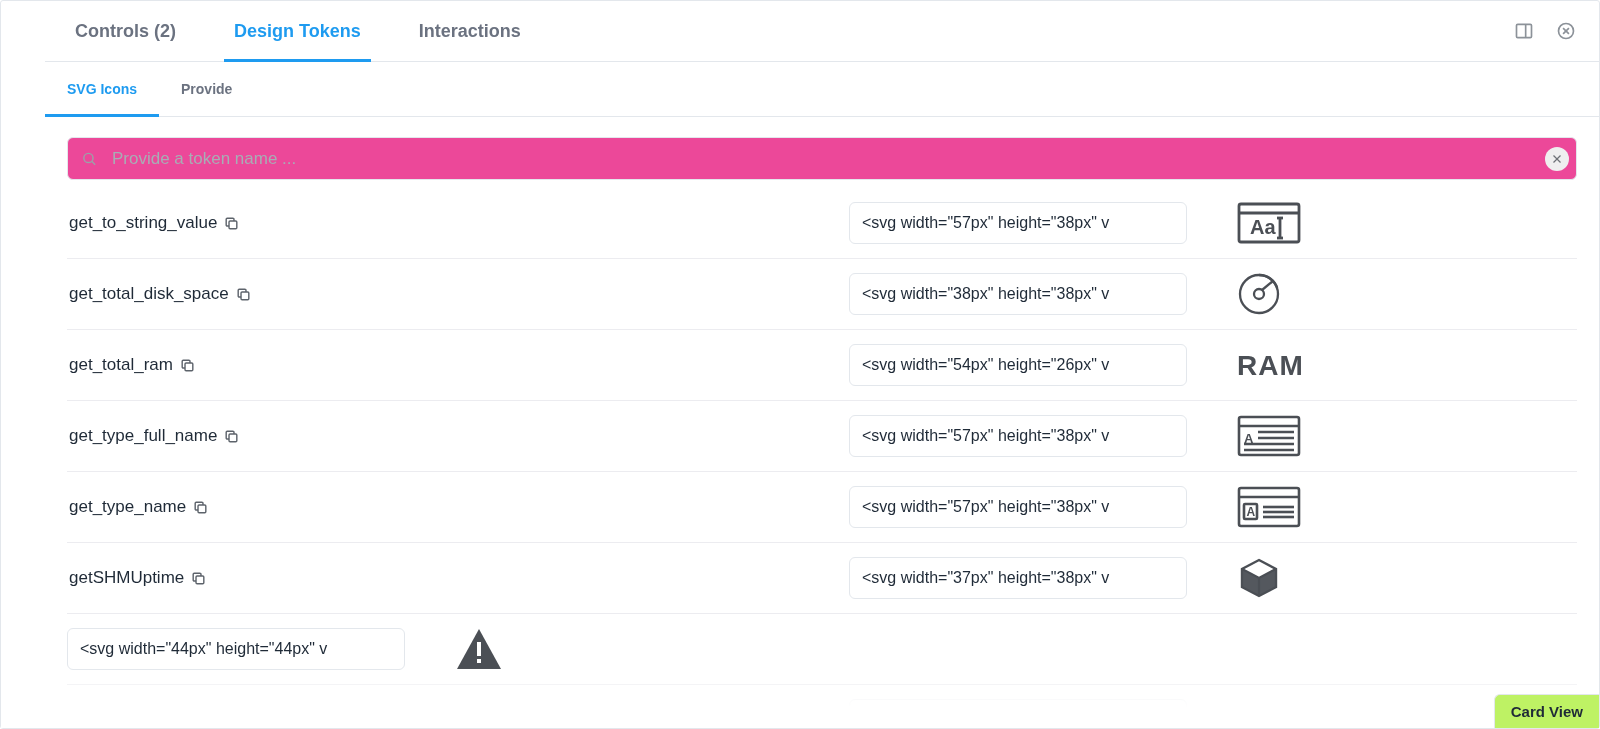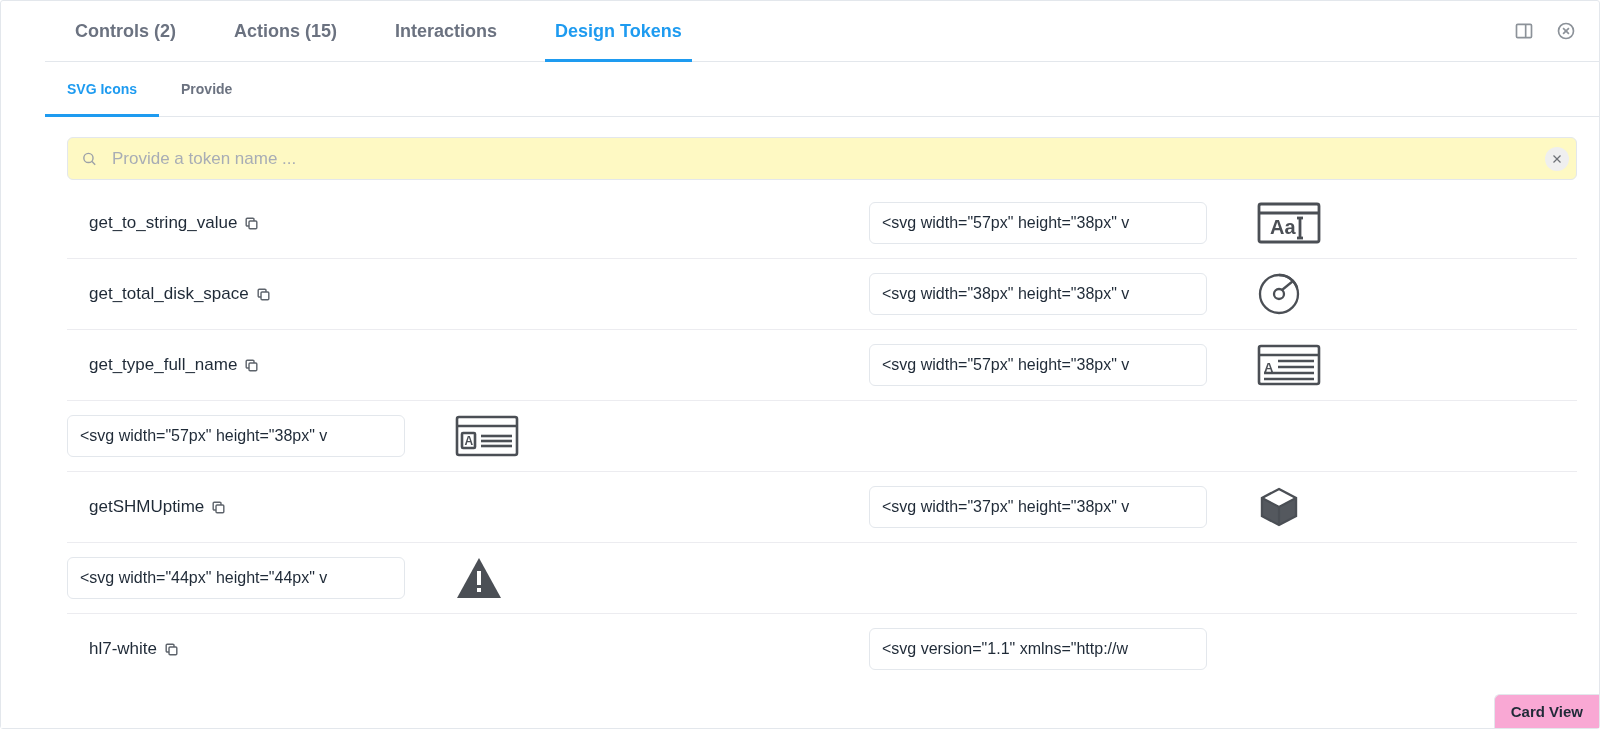--- a/index.html
+++ b/index.html
@@ -24,56 +24,53 @@
   .toptabs .iconbtn{width:26px;height:26px;display:flex;align-items:center;justify-content:center;color:#8c9299;cursor:pointer;margin-left:16px;}
   .toptabs .iconbtn svg{width:20px;height:20px;display:block;}
   
   .subtabs{display:flex;align-items:center;height:54px;padding:0 20px;border-bottom:1px solid var(--border);}
   .subtabs .stab{height:100%;display:flex;align-items:center;padding:0 2px;margin-right:40px;font-size:14px;font-weight:600;color:var(--muted);cursor:pointer;position:relative;}
   .subtabs .stab.active{color:var(--accent);}
   .subtabs .stab.active::after{content:"";position:absolute;left:-20px;right:-20px;bottom:-1px;height:3px;background:var(--accent);}
   
   .body{flex:1;display:flex;flex-direction:column;padding:20px 22px 0 22px;min-height:0;}
   .search{position:relative;}
-  .search input{width:100%;box-sizing:border-box;height:43px;border:1px solid var(--border);border-radius:6px;padding:0 46px 0 44px;font-size:17px;color:var(--text);outline:none;background:#fef9c3;}
+  .search input{width:100%;box-sizing:border-box;height:43px;border:1px solid var(--border);border-radius:6px;padding:0 46px 0 44px;font-size:17px;color:var(--text);outline:none;background:#ec4899;}
   .search input::placeholder{color:#a8adb5;}
   .search .sicon{position:absolute;left:14px;top:50%;transform:translateY(-50%);color:#9ca1a8;}
   .search .sicon svg{width:17px;height:17px;display:block;}
   .search .clear{position:absolute;right:8px;top:50%;transform:translateY(-50%);width:24px;height:24px;border-radius:12px;background:var(--chip);display:flex;align-items:center;justify-content:center;color:#6e7177;cursor:pointer;}
   .search .clear svg{width:12px;height:12px;display:block;}
   .list{margin-top:8px;flex:1;overflow:hidden;}
   .row{height:70px;border-bottom:1px solid var(--row-border);display:flex;align-items:center;}
-  .col-name{flex:0 0 780px;display:flex;align-items:center;gap:6px;padding-left:2px;margin-left:20px;}
+  .col-name{flex:0 0 780px;display:flex;align-items:center;gap:6px;padding-left:2px;}
   .tname{font-size:17px;color:var(--text);}
   .copy{color:#5d636b;cursor:pointer;}
   .copy svg{width:17px;height:17px;display:block;}
   .col-code{flex:0 0 338px;}
   .codebox{height:40px;border:1px solid var(--border);border-radius:6px;display:flex;align-items:center;padding:0 12px;font-size:16px;color:var(--text);white-space:nowrap;overflow:hidden;}
   .col-prev{flex:1;display:flex;align-items:center;padding-left:50px;text-align:center;}
   .col-prev svg{display:block;color:var(--icon);}
   
   .fade{position:absolute;left:1px;right:1px;bottom:1px;height:60px;background:linear-gradient(to bottom, rgba(255,255,255,0), rgba(255,255,255,1) 65%);pointer-events:none;}
-  .cardview{position:absolute;right:1px;bottom:1px;background:#f9a8d4;border:1px solid var(--border);border-right:none;border-bottom:none;border-top-left-radius:6px;padding:8px 16px;font-size:15px;font-weight:600;color:var(--text);cursor:pointer;}
+  .cardview{position:absolute;right:1px;bottom:1px;background:#bef264;border:1px solid var(--border);border-right:none;border-bottom:none;border-top-left-radius:6px;padding:8px 16px;font-size:15px;font-weight:600;color:var(--text);cursor:pointer;}
 </style>
 </head>
 <body>
 
 <div class="frame">
   <div class="toptabs">
     <div class="tab">
         <span>Controls (2)</span>
       </div>
-    <div class="tab">
-        <span>Actions (15)</span>
+    <div class="tab active">
+        <span>Design Tokens</span>
       </div>
     <div class="tab">
         <span>Interactions</span>
-      </div>
-    <div class="tab active">
-        <span>Design Tokens</span>
       </div>
     <div class="spacer"></div>
     <div class="iconbtn">
       <span>
         <svg viewBox="0 0 24 24" fill="none" stroke="currentColor" stroke-width="2">
             <rect x="3" y="4" width="18" height="16" rx="1.5"></rect>
             <line x1="14" y1="4" x2="14" y2="20"></line>
           </svg>
       </span>
     </div>
@@ -167,20 +164,43 @@
             <svg width="44" height="44" viewBox="0 0 44 44" fill="none" stroke="currentColor" stroke-width="2.3">
               <circle cx="22" cy="22" r="19"></circle>
               <circle cx="22" cy="22" r="5"></circle>
               <path d="M22 3 A19 19 0 0 1 40.2 16"></path>
               <line x1="36" y1="9" x2="25" y2="18"></line>
             </svg>
           </span>
         </div>
       </div>
 
+      <div class="row">
+        <div class="col-name">
+          <span class="tname">get_total_ram</span>
+          <span class="copy">
+            <span><svg viewBox="0 0 24 24" fill="none" stroke="currentColor" stroke-width="2">
+                  <rect x="8.5" y="8.5" width="11" height="11" rx="1.5"></rect>
+                  <path d="M15.5 8.5V6a1.5 1.5 0 0 0-1.5-1.5H6A1.5 1.5 0 0 0 4.5 6v8a1.5 1.5 0 0 0 1.5 1.5h2.5"></path>
+                </svg></span>
+          </span>
+        </div>
+        <div class="col-code">
+            <div class="codebox">
+              <span>&lt;svg width="54px" height="26px" v</span>
+            </div>
+          </div>
+        <div class="col-prev">
+          <span>
+            <svg width="80" height="30" viewBox="0 0 80 30">
+                <text x="0" y="25" font-size="28" font-family="Arial Black,Arial" font-weight="900" letter-spacing="1" fill="#4b4f55">RAM</text>
+              </svg>
+          </span>
+        </div>
+      </div>
 
       <div class="row">
         <div class="col-name">
           <span class="tname">get_type_full_name</span>
           <span class="copy">
             <span><svg viewBox="0 0 24 24" fill="none" stroke="currentColor" stroke-width="2">
                   <rect x="8.5" y="8.5" width="11" height="11" rx="1.5"></rect>
                   <path d="M15.5 8.5V6a1.5 1.5 0 0 0-1.5-1.5H6A1.5 1.5 0 0 0 4.5 6v8a1.5 1.5 0 0 0 1.5 1.5h2.5"></path>
                 </svg></span>
           </span>
@@ -199,20 +219,29 @@
               <line x1="21" y1="17" x2="57" y2="17"></line>
               <line x1="21" y1="23" x2="57" y2="23"></line>
               <line x1="7" y1="29" x2="57" y2="29"></line>
               <line x1="7" y1="35" x2="57" y2="35"></line>
             </svg>
           </span>
         </div>
       </div>
 
       <div class="row">
+        <div class="col-name">
+          <span class="tname">get_type_name</span>
+          <span class="copy">
+            <span><svg viewBox="0 0 24 24" fill="none" stroke="currentColor" stroke-width="2">
+                  <rect x="8.5" y="8.5" width="11" height="11" rx="1.5"></rect>
+                  <path d="M15.5 8.5V6a1.5 1.5 0 0 0-1.5-1.5H6A1.5 1.5 0 0 0 4.5 6v8a1.5 1.5 0 0 0 1.5 1.5h2.5"></path>
+                </svg></span>
+          </span>
+        </div>
         <div class="col-code">
             <div class="codebox">
               <span>&lt;svg width="57px" height="38px" v</span>
             </div>
           </div>
         <div class="col-prev">
           <span>
             <svg width="64" height="42" viewBox="0 0 64 42" fill="none" stroke="currentColor" stroke-width="2.6">
               <rect x="2" y="2" width="60" height="38" rx="2"></rect>
               <line x1="2" y1="11" x2="62" y2="11"></line>

